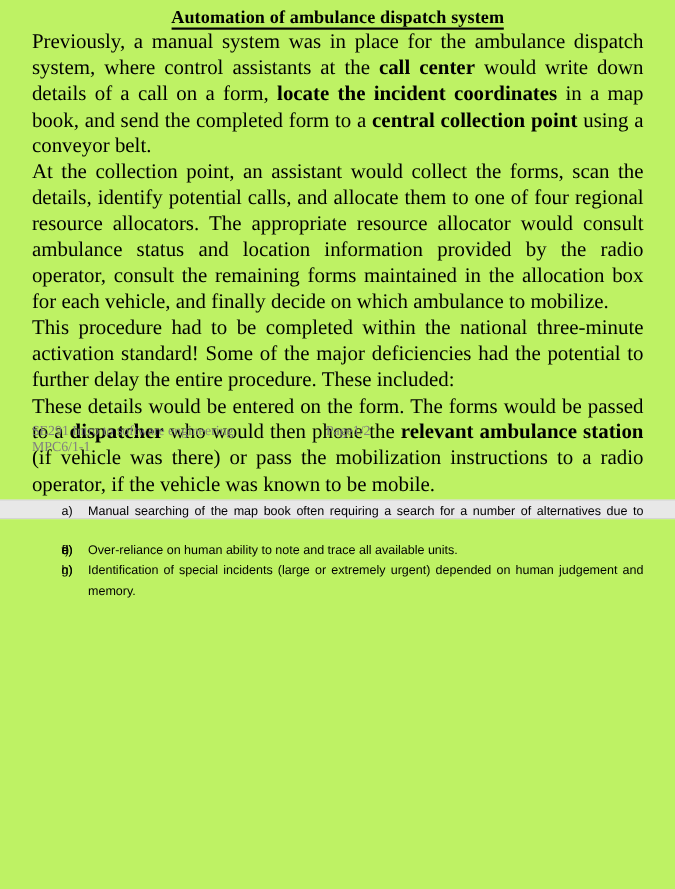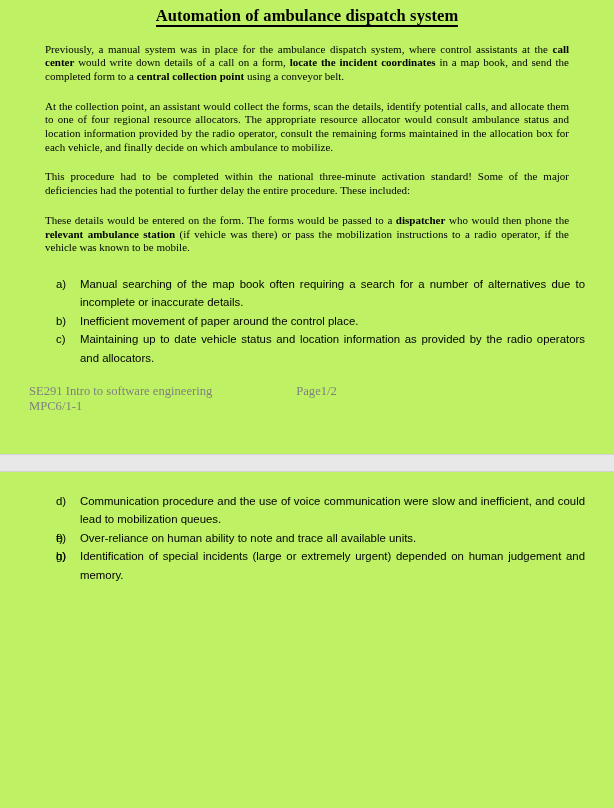--- a/index.html
+++ b/index.html
@@ -58,23 +58,23 @@
     line-height: 1.22;
     margin: 0;
     padding-top: 21px;
   }
   .section-heading span {
     border-bottom: 2px solid #000;
   }
 
   
   p.body-par {
-    font-size: 11px;
+    font-size: 19px;
     line-height: 1.245;
-    margin: 16px;
+    margin: 0;
     text-align: justify;
     text-justify: inter-word;
   }
   p.body-par b { font-weight: bold; }
 
   
   .alpha-list {
     margin: 0;
     padding: 0;
     list-style: none;
@@ -140,20 +140,20 @@
     <div class="footer-row"><span>MPC6/1-1</span></div>
   </div>
 
 </div>
 
 <div class="page-break"></div>
 
 <div class="page page-two">
 
   <ul class="alpha-list list-page-two">
-    <li><span class="marker">d)</span><span>Communication procedure and the use of voice communication were slow and inefficient, and could lead to mobilization queues.</span></li>
+    <li><span class="marker">d)</span></li>
     <li><span class="marker">e)</span></li>
     <li><span class="marker">f)</span><span>Over-reliance on human ability to note and trace all available units.</span></li>
     <li><span class="marker">g)</span></li>
     <li><span class="marker">h)</span><span>Identification of special incidents (large or extremely urgent) depended on human judgement and memory.</span></li>
   </ul>
 
 </div>
 
 </body></html>

